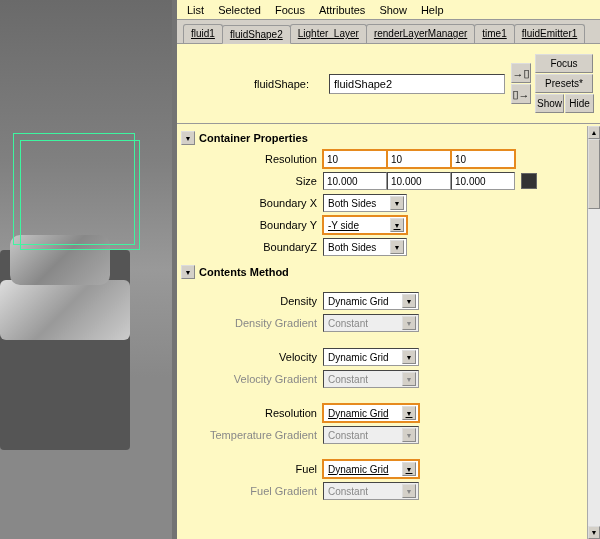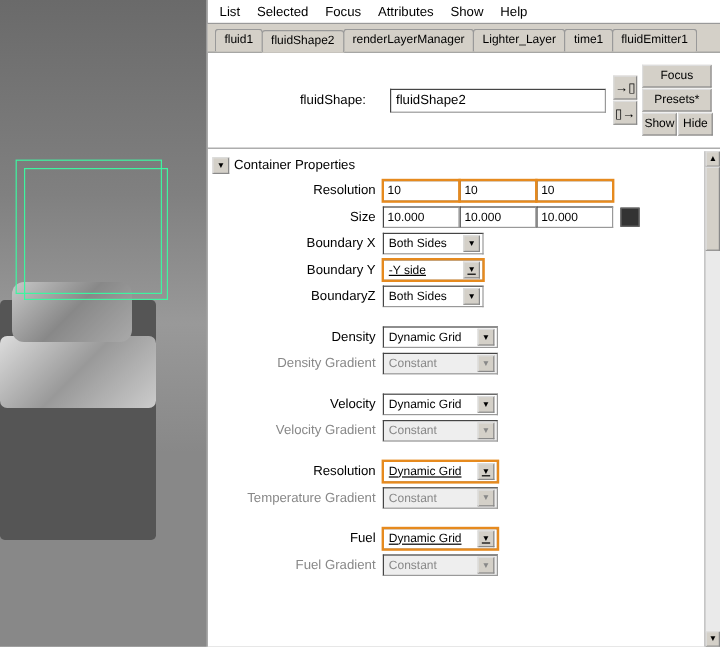--- a/index.html
+++ b/index.html
@@ -5,40 +5,40 @@
   * { box-sizing: border-box; margin: 0; padding: 0; }
   body { font-family: Arial, sans-serif; font-size: 11px; background: #b5b5b5; width: 600px; height: 539px; overflow: hidden; position: relative; }
   
   .viewport { position: absolute; left: 0; top: 0; width: 172px; height: 539px; background: linear-gradient(to bottom, #6a6a6a 0%, #808080 30%, #999 50%, #888 70%); overflow: hidden; }
   .model { position: absolute; left: 0; top: 250px; width: 130px; height: 200px; background: #555; border-radius: 4px; }
   .model-top { position: absolute; left: 10px; top: 235px; width: 100px; height: 50px; background: linear-gradient(135deg, #c8c8c8, #888, #aaa); border-radius: 10px; }
   .model-mid { position: absolute; left: 0; top: 280px; width: 130px; height: 60px; background: linear-gradient(135deg, #ddd, #999, #ccc); border-radius: 6px; }
   .wireframe { position: absolute; left: 20px; top: 140px; width: 120px; height: 110px; border: 1px solid #3ef5a0; }
   .wireframe::after { content:''; position:absolute; left: -8px; top: -8px; width: 120px; height: 110px; border: 1px solid #3ef5a0; }
   
-  .panel { position: absolute; left: 172px; top: 0; right: 0; bottom: 0; background: #ffffff; border-left: 1px solid #737373; }
+  .panel { position: absolute; left: 172px; top: 0; right: 0; bottom: 0; background: #fef9c3; border-left: 5px solid #737373; }
   
   .menubar { height: 20px; display: flex; align-items: center; padding-left: 4px; border-bottom: 1px solid #999; gap: 2px; }
   .menuitem { padding: 2px 6px; cursor: default; }
   
   .tabs { display: flex; padding: 4px 6px 0 6px; border-bottom: 1px solid #999; background: #d4d0c8; gap: 0; }
-  .tab { padding: 3px 7px; background: #d4d0c8; border: 1px solid #999; border-bottom: none; border-radius: 3px 3px 0 0; font-size: 10px; cursor: default; position: relative; margin-right: -1px; }
+  .tab { padding: 3px 7px; background: #d4d0c8; border: 1px solid #999; border-bottom: none; border-radius: 3px 3px 0 0; font-size: 10px; cursor: default; position: relative; margin-right: -1px; text-decoration: underline; }
   .tab.active { background: #d4d0c8; top: 1px; z-index: 2; border-bottom: 1px solid #d4d0c8; }
   
   .header-row { display: flex; align-items: center; padding: 10px 6px 10px 0; border-bottom: 1px solid #999; }
   .header-label { width: 152px; text-align: right; padding-right: 20px; }
   .header-input { flex: 1; height: 20px; background: #fff; border: 1px inset #999; padding: 2px 4px; font-size: 11px; font-family: inherit; }
   .header-icons { display: flex; flex-direction: column; margin-left: 6px; gap: 1px; }
   .icon-btn-s { width: 20px; height: 20px; border: 1px outset #ddd; background: #d4d0c8; display: flex; align-items: center; justify-content: center; cursor: default; font-size: 11px; }
   .header-btns { display: flex; flex-direction: column; gap: 1px; margin-left: 4px; }
   .btn { height: 19px; border: 1px outset #ddd; background: #d4d0c8; padding: 0 10px; font-size: 10px; cursor: default; font-family: inherit; display: flex; align-items: center; justify-content: center; }
   .btn-row { display: flex; gap: 1px; }
   
   .section { padding: 2px 0; }
-  .section-head { display: flex; align-items: center; padding: 3px 4px; font-weight: normal; }
+  .section-head { display: flex; align-items: center; padding: 3px 4px; font-weight: bold; }
   .collapse { width: 14px; height: 14px; border: 1px outset #ddd; background: #d4d0c8; display: flex; align-items: center; justify-content: center; margin-right: 4px; font-size: 7px; cursor: default; }
   
   .prop-row { display: flex; align-items: center; min-height: 22px; padding: 0px 4px; }
   .prop-label { width: 142px; text-align: right; padding-right: 6px; font-size: 11px; }
   .prop-label.dim { color: #888; }
   .inputs { display: flex; gap: 0; }
   .num-input { width: 64px; height: 18px; background: #fff; border: 1px inset #999; padding: 1px 3px; font-size: 10px; font-family: inherit; }
   .num-input.hl { outline: 2px solid #e68a1e; outline-offset: -1px; }
   .dropdown { height: 18px; background: #fff; border: 1px inset #999; display: flex; align-items: center; padding: 0 2px 0 4px; font-size: 10px; }
   .dropdown-w1 { width: 84px; }
@@ -72,22 +72,22 @@
     <div class="menuitem">Selected</div>
     <div class="menuitem">Focus</div>
     <div class="menuitem">Attributes</div>
     <div class="menuitem">Show</div>
     <div class="menuitem">Help</div>
   </div>
 
   <div class="tabs">
     <div class="tab">fluid1</div>
     <div class="tab active">fluidShape2</div>
+    <div class="tab">Lighter_Layer</div>
     <div class="tab">renderLayerManager</div>
-    <div class="tab">Lighter_Layer</div>
     <div class="tab">time1</div>
     <div class="tab">fluidEmitter1</div>
   </div>
 
   <div class="header-row">
     <div class="header-label">fluidShape:</div>
     <input class="header-input" value="fluidShape2" style="">
     <div class="header-icons">
       <div class="icon-btn-s">→▯</div>
       <div class="icon-btn-s">▯→</div>
@@ -148,20 +148,24 @@
     <div class="prop-row">
       <div class="prop-label">BoundaryZ</div>
       <div class="dropdown dropdown-w1">
         <span>Both Sides</span>
         <div class="dd-arrow">▼</div>
       </div>
     </div>
   </div>
 
   <div class="section">
+    <div class="section-head">
+      <div class="collapse">▼</div>
+      <span>Contents Method</span>
+    </div>
 
     <div class="prop-row" style="margin-top:8px">
       <div class="prop-label">Density</div>
       <div class="dropdown dropdown-w2">
         <span>Dynamic Grid</span>
         <div class="dd-arrow">▼</div>
       </div>
     </div>
     <div class="prop-row">
       <div class="prop-label dim">Density Gradient</div>

